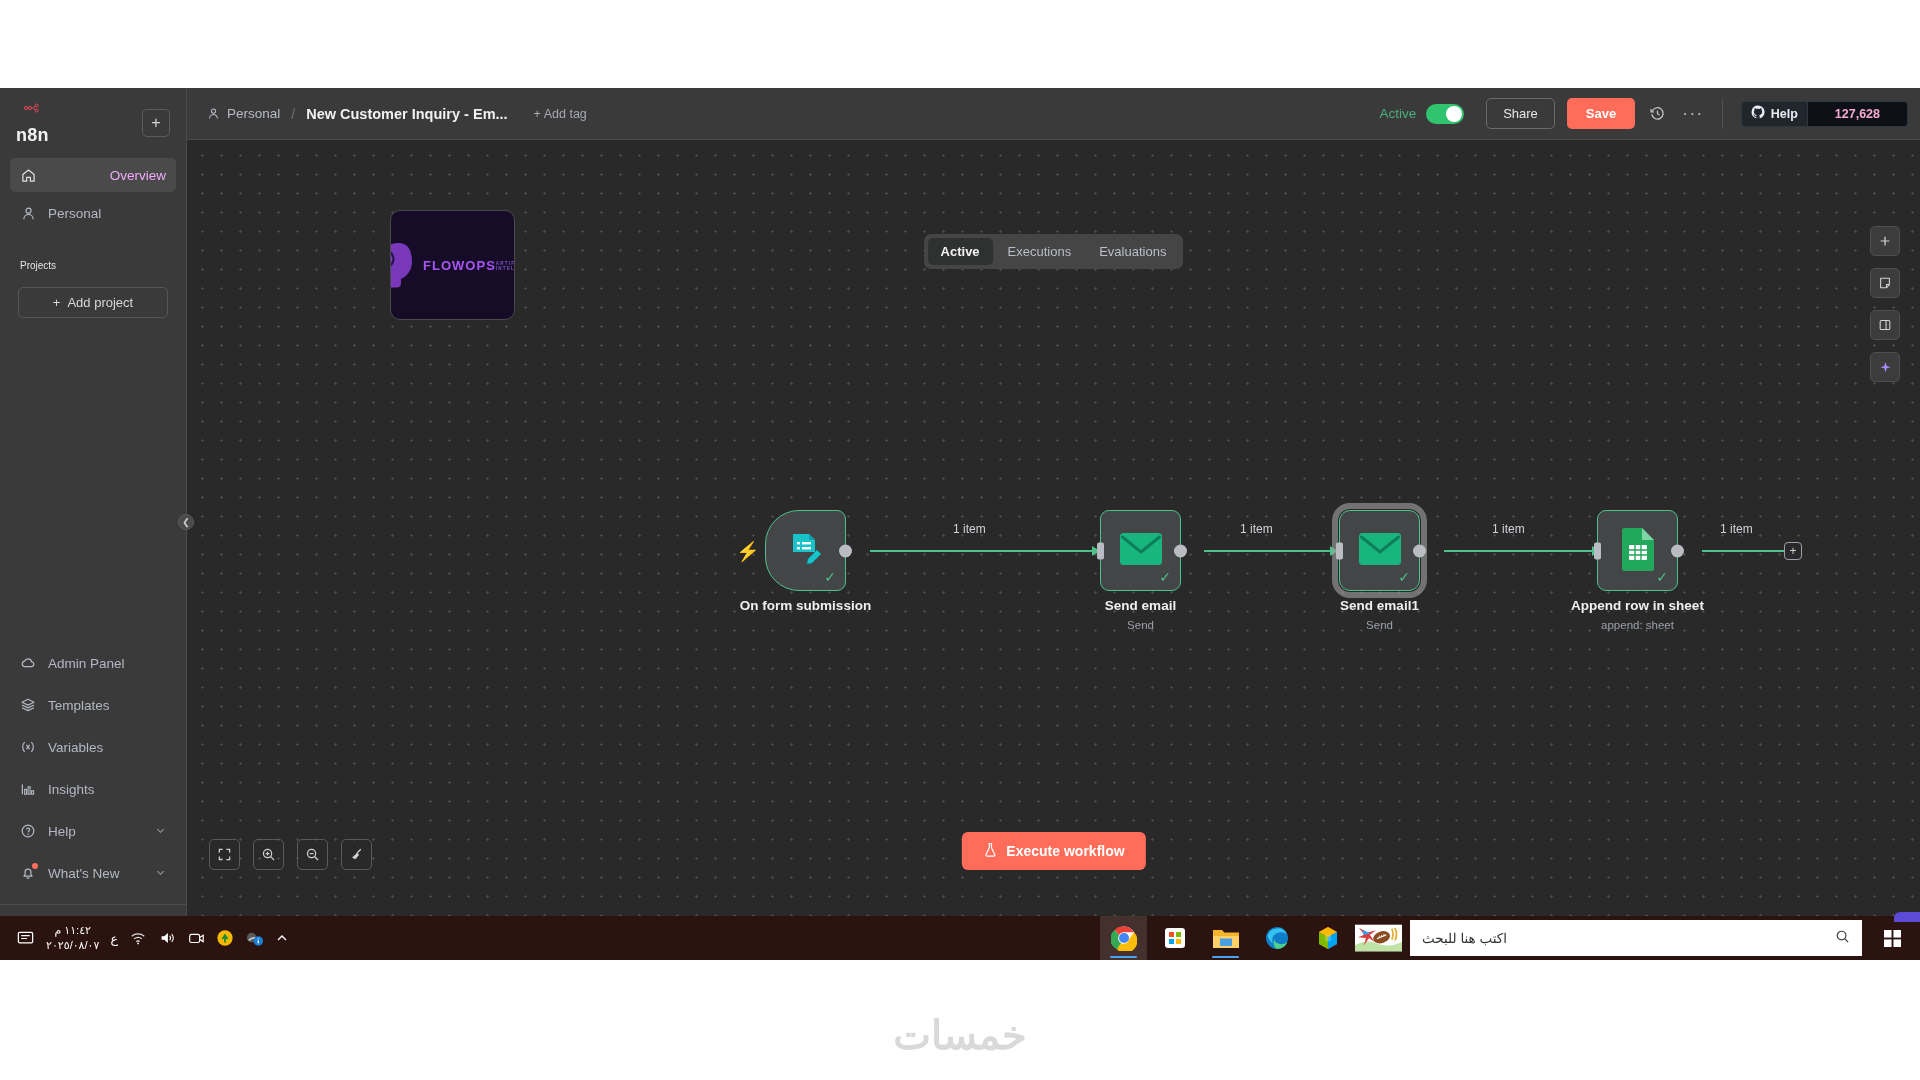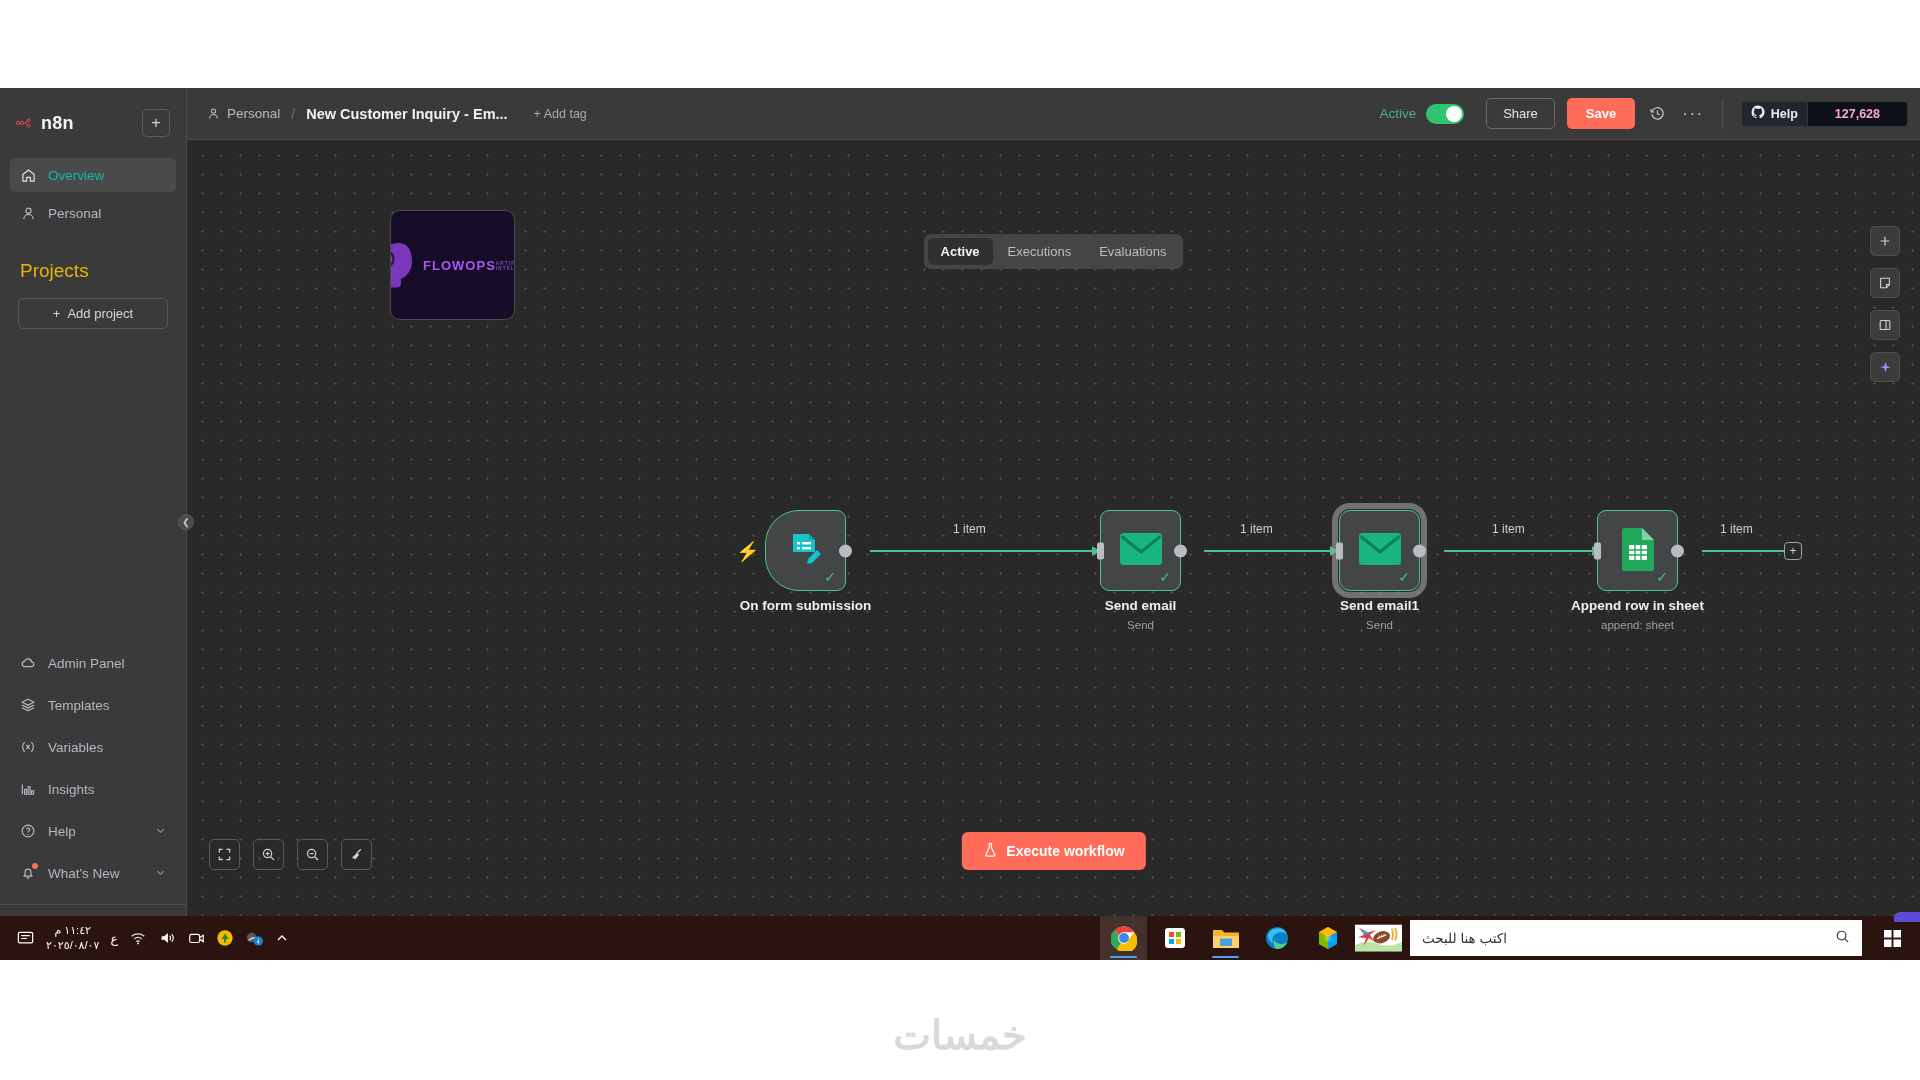--- a/index.html
+++ b/index.html
@@ -18,38 +18,38 @@
   .app { position:absolute; left:0; top:88px; width:1920px; height:872px; background:#2d2e2e; display:flex; }
 
   
   .sidebar {
     width: 187px; height: 872px; background: #3a3a3a;
     border-right: 1px solid #4a4a4a;
     display: flex; flex-direction: column; position: relative;
   }
   .sb-top { padding: 18px 16px 0 16px; }
   .sb-logo-row { display:flex; align-items:center; justify-content:space-between; height:34px; }
-  .sb-brand { display:flex; align-items:center; gap:9px; }
+  .sb-brand { display:flex; align-items:center; gap:9px;flex-direction:column; }
   .sb-brand-name { color:#f2f2f2; font-size:18px; font-weight:700; letter-spacing:0.2px; }
   .plus-btn {
     width:28px; height:28px; border:1px solid #5c5c5c; border-radius:5px;
     color:#d6d6d6; display:flex; align-items:center; justify-content:center;
     font-size:16px; line-height:1; background:transparent; cursor:pointer;
   }
   .sb-nav { margin-top:18px; padding:0 10px; }
   .sb-item {
     display:flex; align-items:center; gap:12px; height:34px;
     padding:0 10px; border-radius:5px; color:#b4b8c4; font-size:13.5px;
     cursor:pointer; margin-bottom:4px; position:relative;
   }
-  .sb-item.active { background:#4a4a4a; color:#14b8a6; }
+  .sb-item.active { background:#4a4a4a; color:#f0abfc;justify-content:space-between; }
   .sb-ico { width:16px; height:16px; display:flex; align-items:center; justify-content:center; flex:0 0 16px; }
   .sb-ico svg { display:block; }
   .sb-section-label {
-    color:#eab308; font-size:19px; padding:0 20px; margin-top:26px; margin-bottom:10px;
+    color:#e5e5e5; font-size:10px; padding:0 20px; margin-top:26px; margin-bottom:10px;
   }
   .add-project {
     margin: 6px 18px 0 18px; height:31px; border:1px solid #565656; border-radius:5px;
     display:flex; align-items:center; justify-content:center; gap:7px;
     color:#d8d8d8; font-size:13px; cursor:pointer;
   }
   .sb-spacer { flex:1 1 auto; }
   .sb-bottom { padding:0 10px 0 10px; }
   .sb-bottom .sb-item { margin-bottom:8px; }
   .chev { margin-left:auto; opacity:.75; }

